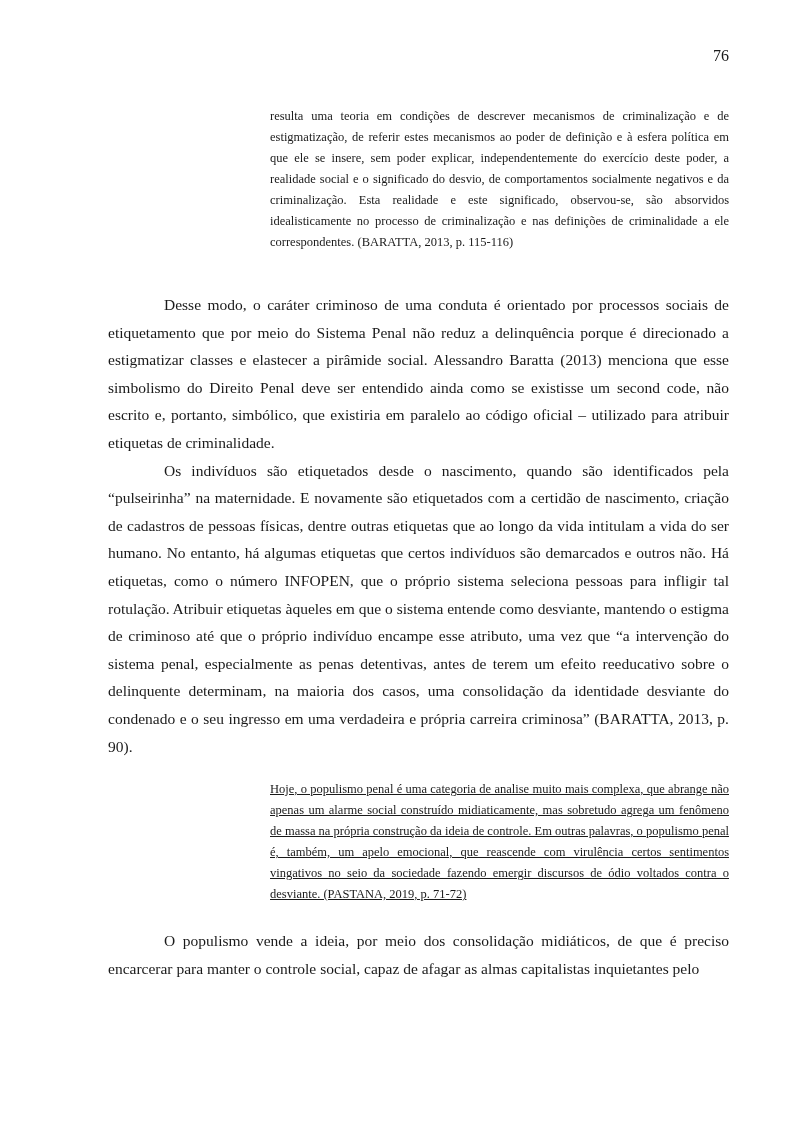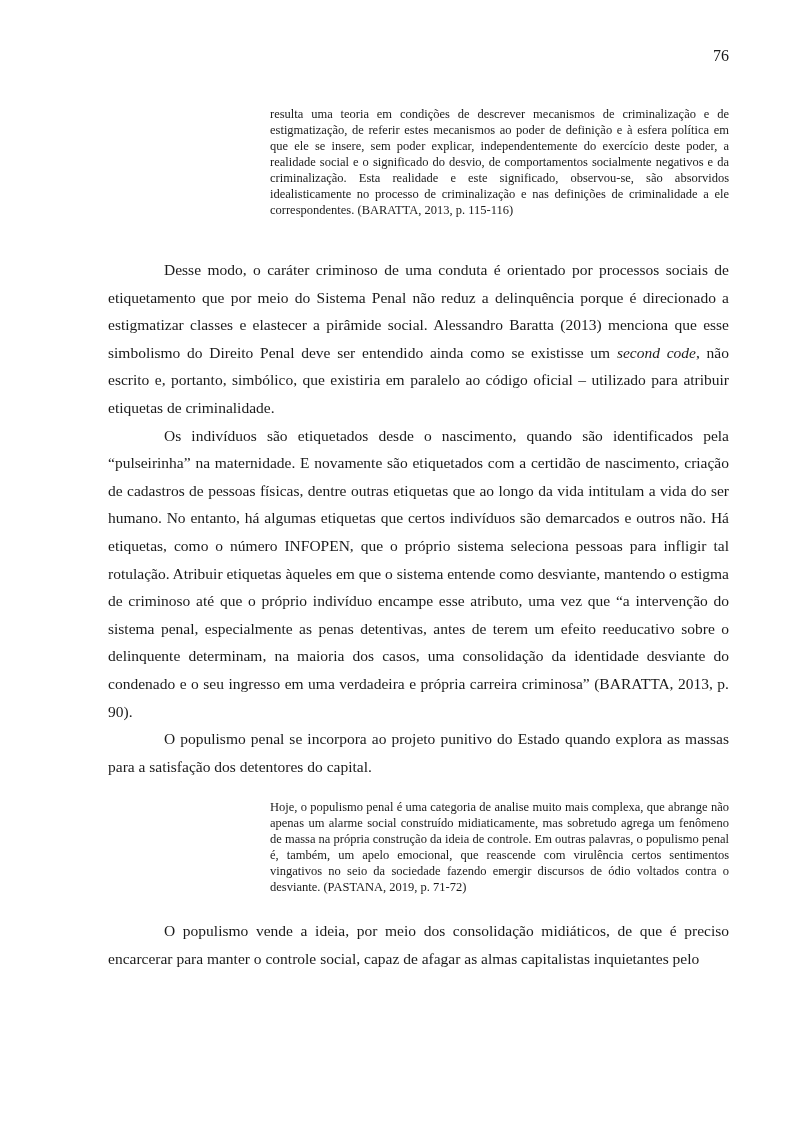--- a/index.html
+++ b/index.html
@@ -21,55 +21,55 @@
   .page-number {
     text-align: right;
     font-size: 16px;
     line-height: 18px;
     color: #1a1a1a;
   }
   .long-quote {
     margin-left: 162px;
     margin-top: 41px;
     font-size: 12.5px;
-    line-height: 16px;
+    line-height: 21px;
     text-align: justify;
     color: #1a1a1a;
   }
   .long-quote.second {
     margin-top: 19px;
+    text-decoration: underline;
   }
   .body-para {
     font-size: 15.5px;
     line-height: 27.6px;
     text-align: justify;
     text-indent: 56px;
     color: #1a1a1a;
   }
   .body-para.first {
     margin-top: 38px;
   }
   .body-para.after-quote {
     margin-top: 22px;
   }
-  .italic { font-style: italic; }
+  .italic { }
 </style>
 </head>
 <body>
 
 <div class="page">
 
   <div class="page-number">76</div>
 
   <blockquote class="long-quote">resulta uma teoria em condições de descrever mecanismos de criminalização e de estigmatização, de referir estes mecanismos ao poder de definição e à esfera política em que ele se insere, sem poder explicar, independentemente do exercício deste poder, a realidade social e o significado do desvio, de comportamentos socialmente negativos e da criminalização. Esta realidade e este significado, observou-se, são absorvidos idealisticamente no processo de criminalização e nas definições de criminalidade a ele correspondentes. (BARATTA, 2013, p. 115-116)</blockquote>
 
   <p class="body-para first"><span>Desse modo, o caráter criminoso de uma conduta é orientado por processos sociais de etiquetamento que por meio do Sistema Penal não reduz a delinquência porque é direcionado a estigmatizar classes e elastecer a pirâmide social. Alessandro Baratta (2013) menciona que esse simbolismo do Direito Penal deve ser entendido ainda como se existisse um </span><span class="italic">second code</span><span>, não escrito e, portanto, simbólico, que existiria em paralelo ao código oficial – utilizado para atribuir etiquetas de criminalidade.</span></p>
 
   <p class="body-para">Os indivíduos são etiquetados desde o nascimento, quando são identificados pela “pulseirinha” na maternidade. E novamente são etiquetados com a certidão de nascimento, criação de cadastros de pessoas físicas, dentre outras etiquetas que ao longo da vida intitulam a vida do ser humano. No entanto, há algumas etiquetas que certos indivíduos são demarcados e outros não. Há etiquetas, como o número INFOPEN, que o próprio sistema seleciona pessoas para infligir tal rotulação. Atribuir etiquetas àqueles em que o sistema entende como desviante, mantendo o estigma de criminoso até que o próprio indivíduo encampe esse atributo, uma vez que “a intervenção do sistema penal, especialmente as penas detentivas, antes de terem um efeito reeducativo sobre o delinquente determinam, na maioria dos casos, uma consolidação da identidade desviante do condenado e o seu ingresso em uma verdadeira e própria carreira criminosa” (BARATTA, 2013, p. 90).</p>
 
 
-  <p class="body-para">O populismo penal se incorpora ao projeto punitivo do Estado quando explora as massas para a satisfação dos detentores do capital.</p>
 
   <blockquote class="long-quote second">Hoje, o populismo penal é uma categoria de analise muito mais complexa, que abrange não apenas um alarme social construído midiaticamente, mas sobretudo agrega um fenômeno de massa na própria construção da ideia de controle. Em outras palavras, o populismo penal é, também, um apelo emocional, que reascende com virulência certos sentimentos vingativos no seio da sociedade fazendo emergir discursos de ódio voltados contra o desviante. (PASTANA, 2019, p. 71-72)</blockquote>
 
   <p class="body-para after-quote">O populismo vende a ideia, por meio dos consolidação midiáticos, de que é preciso encarcerar para manter o controle social, capaz de afagar as almas capitalistas inquietantes pelo</p>
 
 </div>
 
 </body></html>

